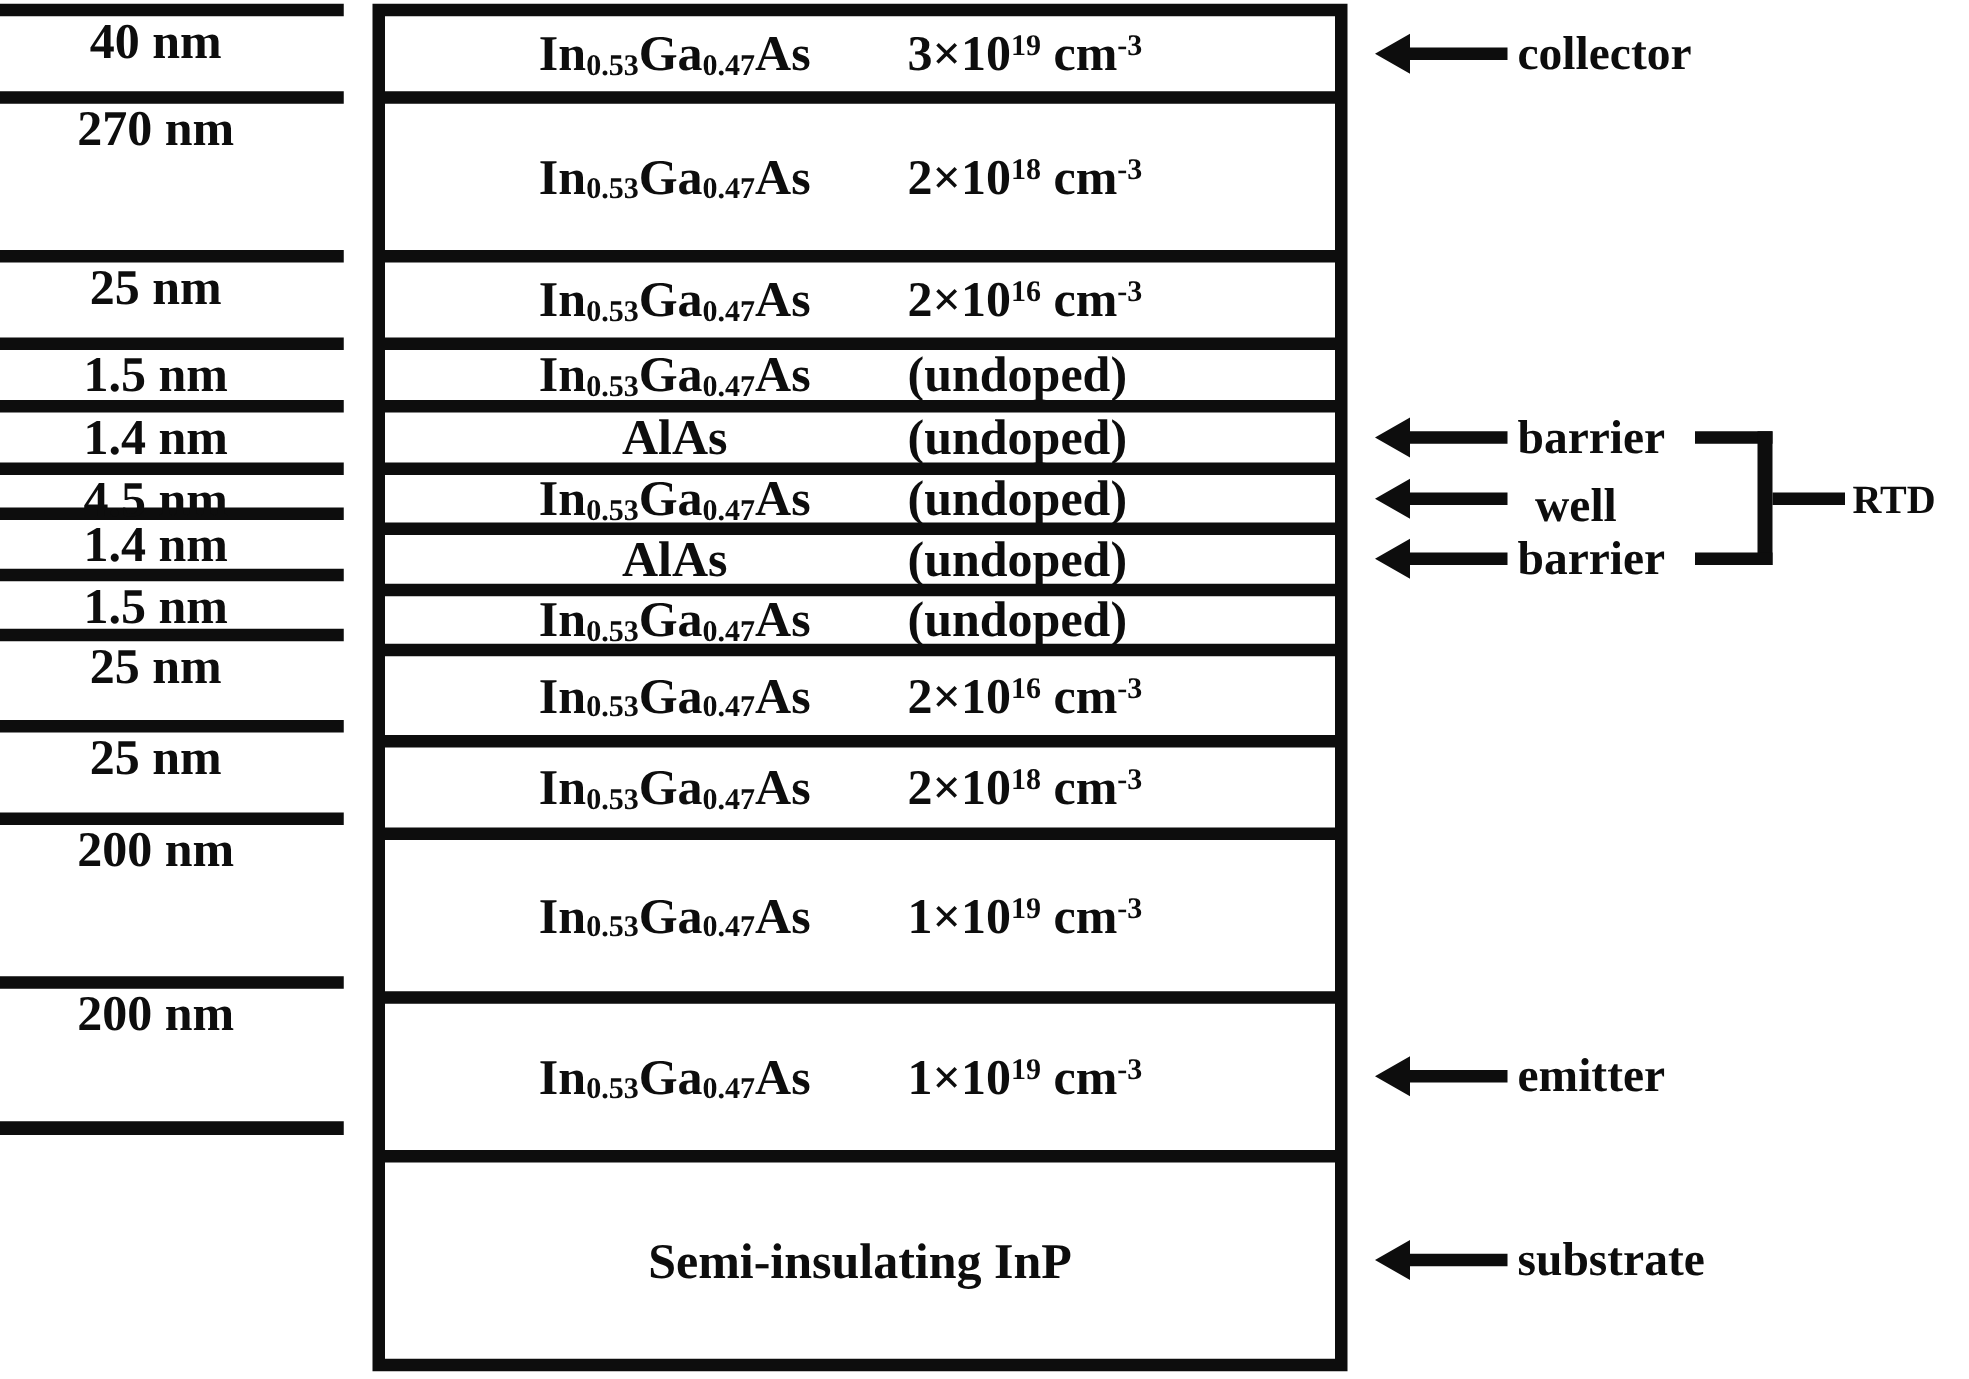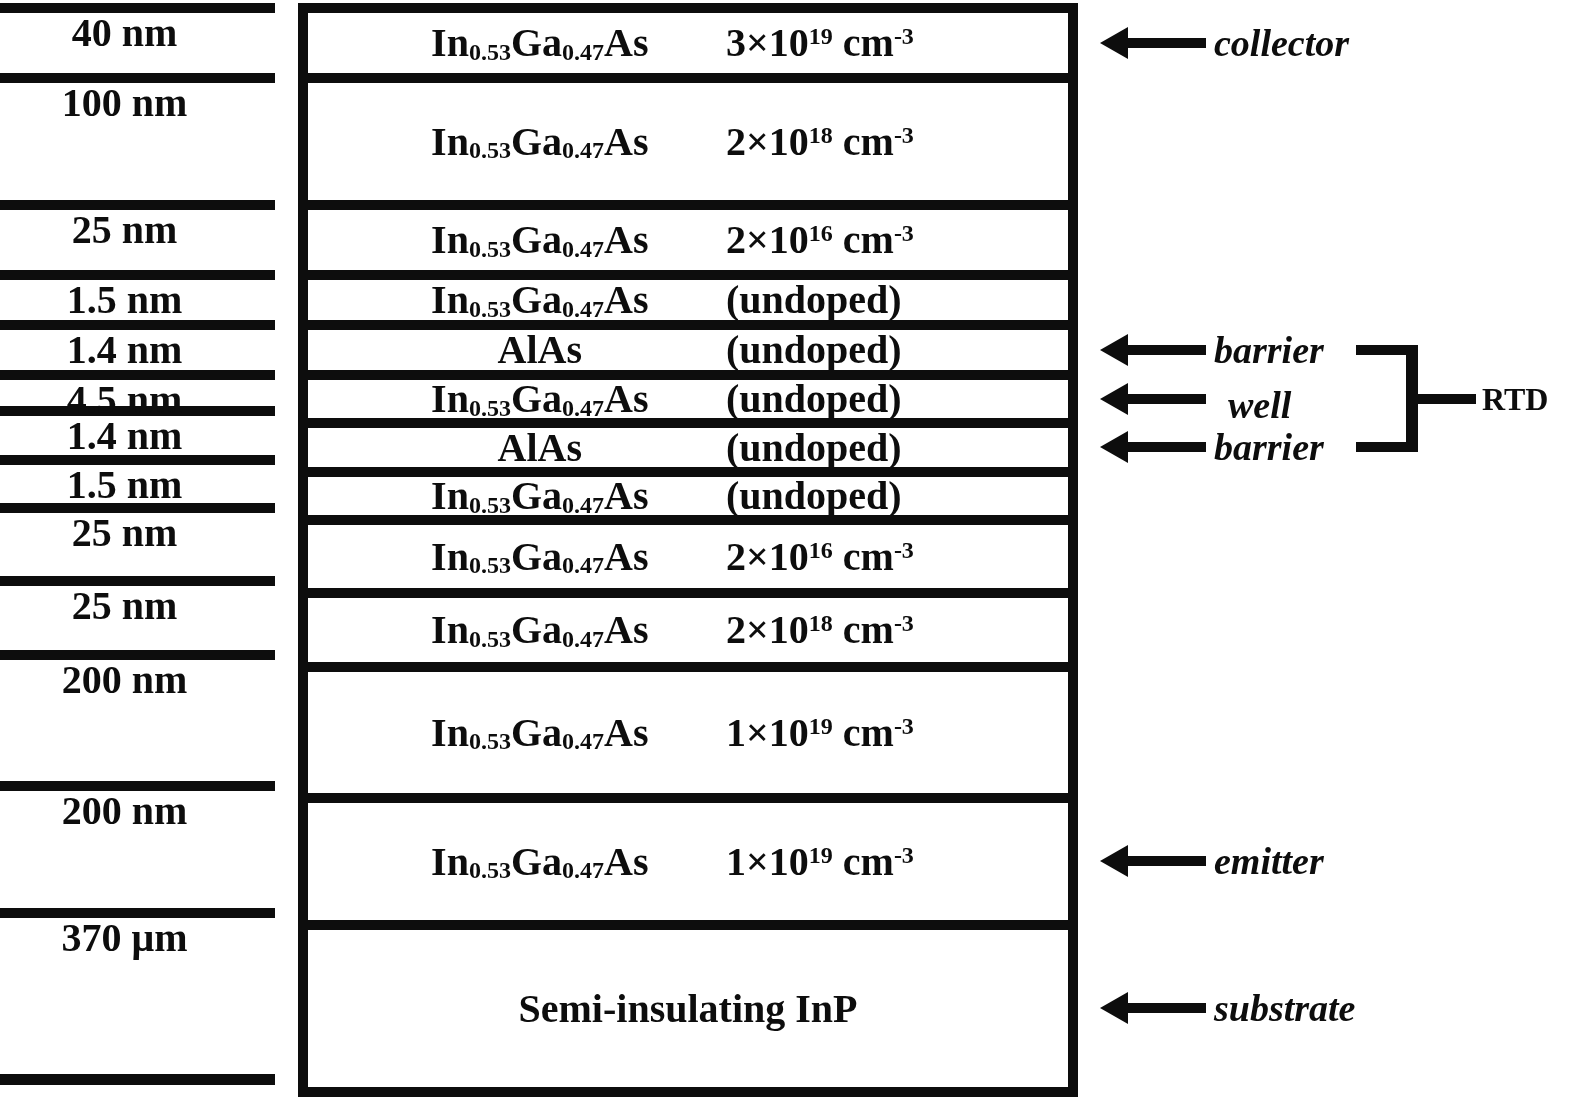--- a/index.html
+++ b/index.html
@@ -32,41 +32,41 @@
     font-size:40px;line-height:1;white-space:nowrap;text-align:left;
   }
   .layer-row.single .material{width:100%;}
   sub{font-size:0.60em;vertical-align:baseline;position:relative;top:0.16em;line-height:0;}
   sup{font-size:0.60em;vertical-align:baseline;position:relative;top:-0.50em;line-height:0;}
   
   .annot{position:absolute;left:1100px;display:flex;align-items:center;transform:translateY(-50%);}
   .arrow{display:flex;align-items:center;width:106px;flex:none;}
   .arrow-head{width:0;height:0;border-top:16px solid transparent;border-bottom:16px solid transparent;border-right:28px solid #0d0d0d;}
   .arrow-shaft{flex:1;height:10px;background:#0d0d0d;}
-  .annot-label{margin-left:8px;font-size:38px;line-height:1;white-space:nowrap;font-style:italic;}
+  .annot-label{margin-left:8px;font-size:38px;line-height:1;white-space:nowrap;}
   .annot-label.well{margin-left:22px;margin-top:12px;}
   
   .bracket-piece{position:absolute;background:#0d0d0d;}
   .b-arm-top{left:1356px;top:345px;width:62px;height:10px;}
   .b-vert{left:1406px;top:345px;width:12px;height:107px;}
   .b-arm-bot{left:1356px;top:442px;width:62px;height:10px;}
   .b-arm-mid{left:1418px;top:394px;width:58px;height:10px;}
   .rtd-label{position:absolute;left:1482px;top:399px;transform:translateY(-50%);font-size:32px;line-height:1;white-space:nowrap;}
 </style>
 </head>
 <body>
 
 <div class="canvas">
 
   <div class="ruler">
     <div class="ruler-cell" style="height:70px">
         <span>40 nm</span>
       </div>
     <div class="ruler-cell" style="height:127px">
-        <span>100 nm</span>
+        <span>270 nm</span>
       </div>
     <div class="ruler-cell" style="height:70px">
         <span>25 nm</span>
       </div>
     <div class="ruler-cell" style="height:50px">
         <span>1.5 nm</span>
       </div>
     <div class="ruler-cell" style="height:50px">
         <span>1.4 nm</span>
       </div>
@@ -83,23 +83,20 @@
         <span>25 nm</span>
       </div>
     <div class="ruler-cell" style="height:74px">
         <span>25 nm</span>
       </div>
     <div class="ruler-cell" style="height:131px">
         <span>200 nm</span>
       </div>
     <div class="ruler-cell" style="height:127px">
         <span>200 nm</span>
-      </div>
-    <div class="ruler-cell" style="height:177px">
-        <span>370 μm</span>
       </div>
   </div>
 
   <div class="stack">
     <div class="layer-row" style="height:60px">
       <span class="material">In<sub>0.53</sub>Ga<sub>0.47</sub>As</span>
       <span class="doping">3×10<sup>19</sup> cm<sup>-3</sup></span>
     </div>
     <div class="layer-row bt" style="height:127px">
       <span class="material">In<sub>0.53</sub>Ga<sub>0.47</sub>As</span>

